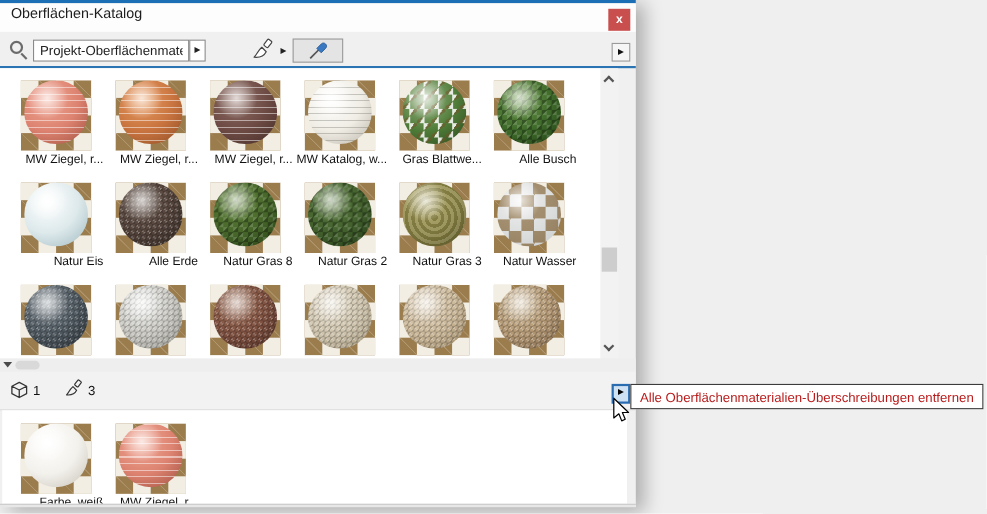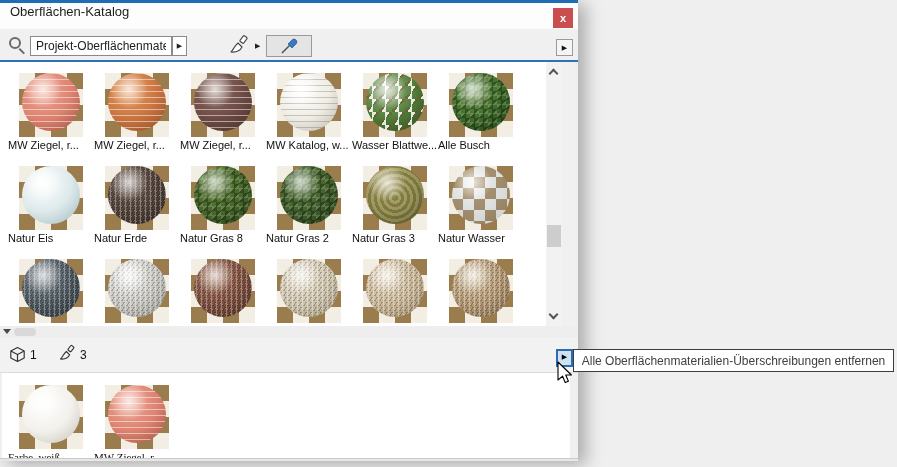--- a/index.html
+++ b/index.html
@@ -36,21 +36,21 @@
   .list-top { position:absolute; left:0; top:62px; width:546px; height:264px; background:#fff; overflow:hidden; }
   .grid { display:grid; grid-template-columns:repeat(6,86px); row-gap:12px; padding:8px 0 0 8px; }
   .grid.small { grid-template-columns:repeat(3,86px); padding:9px 0 0 6px; }
   .tile { width:86px; }
   .thumb { width:64px; height:64px; margin:0 auto; background-color:#f2eee3;
            background-image:
              linear-gradient(45deg,#9b7c4d 25%,transparent 25%,transparent 75%,#9b7c4d 75%),
              linear-gradient(45deg,#9b7c4d 25%,transparent 25%,transparent 75%,#9b7c4d 75%);
            background-size:32px 32px; background-position:0 0,16px 16px; }
   .sphere { width:58px; height:58px; border-radius:50%; margin:3px auto; }
-  .tlabel { font-size:11px; line-height:11px; color:#111; text-align:left; margin-top:3px;
+  .tlabel { font-size:11px; line-height:11px; color:#111; text-align:right; margin-top:3px;
             white-space:nowrap; overflow:hidden; }
 
   .scrollbar { position:absolute; left:546px; top:62px; width:16px; height:264px; background:#f2f2f2; }
   .chev { position:absolute; left:4px; width:7px; height:7px; border-left:2px solid #555; border-top:2px solid #555; }
   .chev.up { top:8px; transform:rotate(45deg); }
   .chev.down { bottom:8px; transform:rotate(225deg); }
   .sb-thumb { position:absolute; left:1px; top:163px; width:14px; height:22px; background:#cdcdcd; }
 
   .splitter { position:absolute; left:0; top:326px; width:100%; height:12px; background:#eeeeee; }
   .collapse-tri { position:absolute; left:3px; top:3px; width:0; height:0;
@@ -60,28 +60,28 @@
 
   .bottombar { position:absolute; left:0; top:338px; width:100%; height:35px; background:#f2f2f2;
                border-bottom:1px solid #dcdcdc; }
   .count { position:absolute; top:10px; font-size:12px; color:#111; }
   .count.c1 { left:30px; } .count.c3 { left:80px; }
   .cube-wrap { position:absolute; left:9px; top:8px; }
   .brush-wrap { position:absolute; left:58px; top:6px; }
   .bb-flyout-btn { position:absolute; left:556px; top:11px; width:17px; height:18px; background:#cfe2f3;
                    border:2px solid #2a6cb0; text-align:center; font-size:7px; line-height:12px; color:#000; }
 
-  .list-bottom { position:absolute; left:2px; top:373px; width:568px; height:85px; background:#fff; overflow:hidden;font-family:Liberation Serif, serif; }
+  .list-bottom { position:absolute; left:2px; top:373px; width:568px; height:85px; background:#fff; overflow:hidden; }
   .bottom-edge { position:absolute; left:0; bottom:0; width:100%; height:3px; background:#e7e7e7;
                  border-top:1px solid #cbcbcb; }
 
   
   .flyout { position:absolute; left:573px; top:349px; width:321px; height:23px; background:#fff;
             border:1px solid #3c3c3c; display:flex; align-items:center; justify-content:center;
-            font-size:12px; color:#404040; white-space:nowrap; }
+            font-size:12px; color:#b91c1c; white-space:nowrap; }
 
   .cursor { position:absolute; left:556px; top:361px; width:20px; height:24px; pointer-events:none; }
 </style>
 </head>
 <body>
 
 <div class="screen">
 
   <div class="dialog">
     <div class="topline"></div>
@@ -134,39 +134,39 @@
           <div class="tile">
             <div class="thumb">
               <div class="sphere" style="background: radial-gradient(circle at 36% 28%, rgba(255, 255, 255, 0.75) 0%, rgba(255, 255, 255, 0) 34%), repeating-linear-gradient(rgba(110, 110, 100, 0.35) 0px, rgba(110, 110, 100, 0.35) 1px, rgba(0, 0, 0, 0) 1px, rgba(0, 0, 0, 0) 6px), radial-gradient(circle at 36% 30%, rgb(255, 255, 255) 0%, rgb(240, 237, 229) 52%, rgb(185, 180, 168) 100%);"></div>
             </div>
             <div class="tlabel">MW Katalog, w...</div>
           </div>
           <div class="tile">
             <div class="thumb">
               <div class="sphere" style="background: radial-gradient(circle at 36% 28%, rgba(255, 255, 255, 0.75) 0%, rgba(255, 255, 255, 0) 34%), repeating-conic-gradient(rgba(255, 255, 255, 0.85) 0%, rgba(255, 255, 255, 0.85) 9%, rgba(120, 80, 40, 0.5) 9%, rgba(120, 80, 40, 0.5) 16%, rgba(0, 0, 0, 0) 16%, rgba(0, 0, 0, 0) 50%) 0px 0px / 13px 13px, radial-gradient(circle at 36% 30%, rgb(154, 180, 134) 0%, rgb(79, 124, 56) 52%, rgb(42, 72, 28) 100%);"></div>
             </div>
-            <div class="tlabel">Wasser Blattwe...</div>
+            <div class="tlabel">Gras Blattwe...</div>
           </div>
           <div class="tile">
             <div class="thumb">
               <div class="sphere" style="background: radial-gradient(circle at 36% 28%, rgba(255, 255, 255, 0.75) 0%, rgba(255, 255, 255, 0) 34%), repeating-conic-gradient(rgba(0, 0, 0, 0.3) 0%, rgba(0, 0, 0, 0.3) 14%, rgba(255, 255, 255, 0.16) 14%, rgba(255, 255, 255, 0.16) 26%, rgba(0, 0, 0, 0) 26%, rgba(0, 0, 0, 0) 50%) 0px 0px / 9px 9px, radial-gradient(circle at 36% 30%, rgb(111, 154, 78) 0%, rgb(63, 107, 42) 52%, rgb(32, 63, 20) 100%);"></div>
             </div>
             <div class="tlabel">Alle Busch</div>
           </div>
           <div class="tile">
             <div class="thumb">
               <div class="sphere" style="background: radial-gradient(circle at 36% 28%, rgba(255, 255, 255, 0.75) 0%, rgba(255, 255, 255, 0) 34%), radial-gradient(circle at 36% 30%, rgb(255, 255, 255) 0%, rgb(221, 233, 235) 52%, rgb(159, 185, 192) 100%);"></div>
             </div>
             <div class="tlabel">Natur Eis</div>
           </div>
           <div class="tile">
             <div class="thumb">
               <div class="sphere" style="background: radial-gradient(circle at 36% 28%, rgba(255, 255, 255, 0.75) 0%, rgba(255, 255, 255, 0) 34%), repeating-conic-gradient(rgba(255, 255, 255, 0.3) 0%, rgba(255, 255, 255, 0.3) 12%, rgba(0, 0, 0, 0.22) 12%, rgba(0, 0, 0, 0.22) 24%, rgba(0, 0, 0, 0) 24%, rgba(0, 0, 0, 0) 50%) 0px 0px / 5px 5px, radial-gradient(circle at 36% 30%, rgb(110, 92, 82) 0%, rgb(82, 66, 58) 52%, rgb(51, 40, 35) 100%);"></div>
             </div>
-            <div class="tlabel">Natur Erde</div>
+            <div class="tlabel">Alle Erde</div>
           </div>
           <div class="tile">
             <div class="thumb">
               <div class="sphere" style="background: radial-gradient(circle at 36% 28%, rgba(255, 255, 255, 0.75) 0%, rgba(255, 255, 255, 0) 34%), repeating-conic-gradient(rgba(0, 0, 0, 0.3) 0%, rgba(0, 0, 0, 0.3) 14%, rgba(255, 255, 255, 0.16) 14%, rgba(255, 255, 255, 0.16) 26%, rgba(0, 0, 0, 0) 26%, rgba(0, 0, 0, 0) 50%) 0px 0px / 9px 9px, radial-gradient(circle at 36% 30%, rgb(93, 129, 54) 0%, rgb(71, 103, 42) 52%, rgb(38, 63, 21) 100%);"></div>
             </div>
             <div class="tlabel">Natur Gras 8</div>
           </div>
           <div class="tile">
             <div class="thumb">
               <div class="sphere" style="background: radial-gradient(circle at 36% 28%, rgba(255, 255, 255, 0.75) 0%, rgba(255, 255, 255, 0) 34%), repeating-conic-gradient(rgba(0, 0, 0, 0.3) 0%, rgba(0, 0, 0, 0.3) 14%, rgba(255, 255, 255, 0.16) 14%, rgba(255, 255, 255, 0.16) 26%, rgba(0, 0, 0, 0) 26%, rgba(0, 0, 0, 0) 50%) 0px 0px / 9px 9px, radial-gradient(circle at 36% 30%, rgb(88, 122, 60) 0%, rgb(66, 96, 44) 52%, rgb(35, 58, 23) 100%);"></div>

